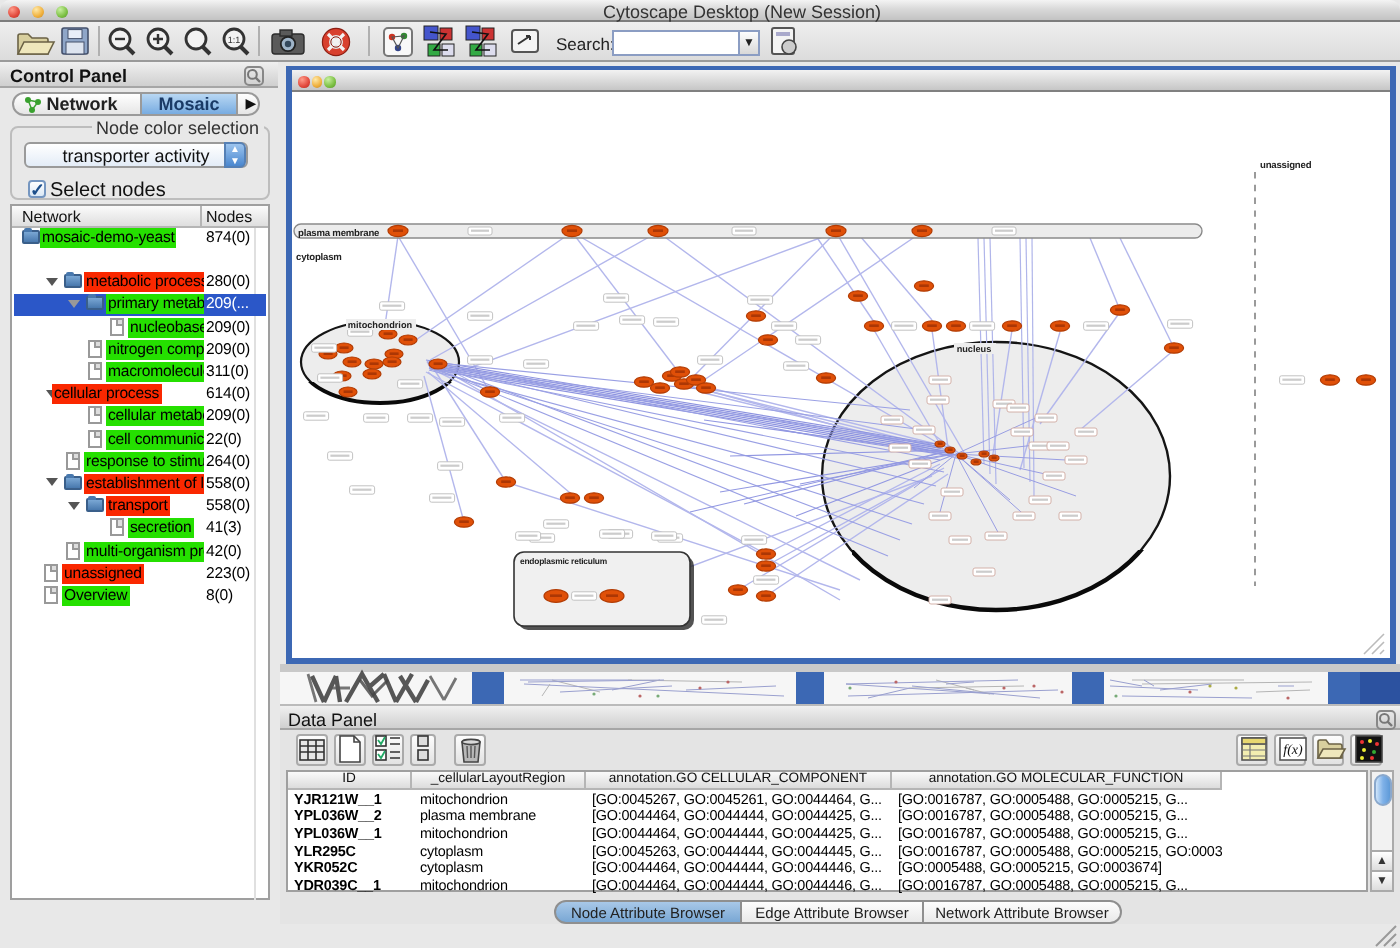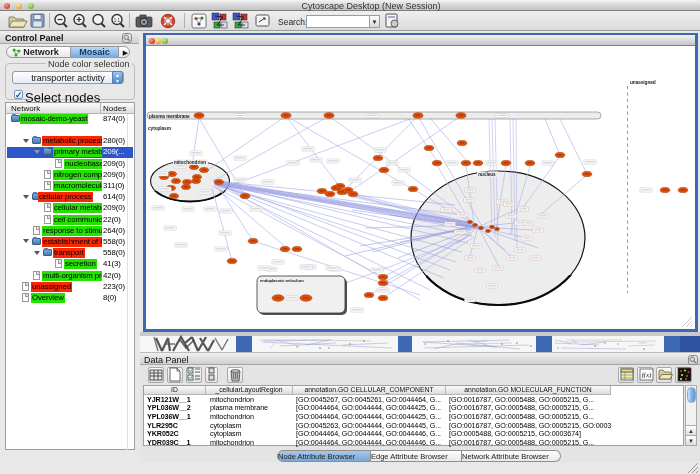--- a/index.html
+++ b/index.html
@@ -28,21 +28,21 @@
 #seg { left:6px; top:46px; width:124px; height:12px; border:1px solid #9a9a9a; border-radius:6px; background:linear-gradient(#fff,#e6e6e6); overflow:hidden; }
 #seg .net { position:absolute; left:0; top:0; width:63px; height:12px; font-size:9px; font-weight:bold; color:#222; text-align:center; line-height:11px; }
 #seg .mos { position:absolute; left:63px; top:0; width:49px; height:12px; background:linear-gradient(#b8d7f3,#6ba3dd); border-left:1px solid #9a9a9a; border-right:1px solid #9a9a9a; font-size:9px; font-weight:bold; color:#1a3a66; text-align:center; line-height:11px; }
 #seg .arr { position:absolute; left:113px; top:0; width:11px; height:12px; font-size:7px; color:#111; text-align:center; line-height:12px; }
 
 #grp { left:5px; top:63px; width:130px; height:37px; border:1px solid #bdbdbd; border-radius:4px; }
 #grp-lbl { left:10px; top:59px; background:#e8e8e8; padding:0 2px; font-size:9px; color:#333;margin-left:36px; }
 #combo { left:12px; top:71px; width:112px; height:13px; background:linear-gradient(#fff,#e3ecf7); border:1px solid #9a9a9a; border-radius:3px; font-size:9px; color:#111; text-align:center; line-height:12px; }
 #combo .step { position:absolute; right:0px; top:-1px; width:11px; height:13px; border-radius:0 3px 3px 0; background:linear-gradient(#9cc4ee,#4a87cf); border:1px solid #5580b5; color:#fff; font-size:5px; line-height:6px; text-align:center; }
 #chk { left:14px; top:90px; width:9px; height:9px; background:linear-gradient(#fff,#dce9f6); border:1px solid #7596c0; border-radius:2px; color:#1d4f8b; font-size:9px; line-height:8px; font-weight:bold; text-align:center;}
-#chk-lbl { left:25px; top:90px; font-size:13px; color:#111; }
+#chk-lbl { left:25px; top:90px; font-size:10px; color:#111; }
 
 #tree { left:5px; top:102px; width:130px; height:348px; background:#fff; border:1px solid #9f9f9f; }
 #tree-hdr { position:absolute; left:0; top:0; width:128px; height:11px; background:linear-gradient(#fbfbfb,#dedede); border-bottom:1px solid #b5b5b5; }
 #tree-hdr .h1 { position:absolute; left:5px; top:1px; font-size:8px; color:#111; }
 #tree-hdr .h2 { position:absolute; left:97px; top:1px; font-size:8px; color:#111; }
 #tree-hdr .dv { position:absolute; left:94px; top:0; width:1px; height:11px; background:#b5b5b5; }
 #tree-vline { position:absolute; left:121px; top:11px; width:1px; height:336px; background:#e0e0e0; }
 .trow { position:absolute; left:1px; width:103px; height:11.2px; }
 .trow.sel { background:#2b57c8; left:1px; width:126px; }
 .tlabel { position:absolute; top:0.5px; height:10px; font-size:7.8px; letter-spacing:-0.1px; line-height:10px; color:#000; white-space:nowrap; overflow:hidden; }
@@ -68,21 +68,21 @@
 #dp-title { left:140px; top:352px; width:560px; height:13px; background:linear-gradient(#f0f0f0,#cfcfcf); border-bottom:1px solid #a6a6a6; border-top:1px solid #bbb; }
 #dp-body { left:140px; top:365px; width:560px; height:97px; background:#e4e4e4; }
 .dbtn { position:absolute; width:16px; height:16px; background:linear-gradient(#fdfdfd,#e2e2e2); border:1px solid #aaa; border-radius:2px; }
 #dtable { position:absolute; left:3px; top:20px; width:541px; height:61px; background:#fff; border:1px solid #9f9f9f; }
 .dh { position:absolute; top:0; height:8.5px; background:linear-gradient(#fafafa,#dcdcdc); border-right:1px solid #b5b5b5; border-bottom:1px solid #b5b5b5; font-size:6.8px; color:#111; text-align:center; line-height:8px; overflow:hidden; }
 .dc { position:absolute; height:8.7px; font-size:7.2px; letter-spacing:-0.1px; line-height:8.7px; color:#000; white-space:nowrap; overflow:hidden; }
 #vsb { position:absolute; left:545px; top:20px; width:12px; height:61px; background:#f2f2f2; border:1px solid #aaa; }
 #vsb .thumb { position:absolute; left:0.5px; top:1px; width:9px; height:16px; border-radius:5px; background:linear-gradient(90deg,#cfe5fa,#7fb1e8 50%,#5e9ad8); border:1px solid #8aa8cc; }
 #vsb .ab { position:absolute; left:0; width:10px; height:10px; font-size:6px; color:#333; text-align:center; line-height:10px; background:linear-gradient(#fff,#ddd); border-top:1px solid #aaa; }
 
-.btab { position:absolute; top:450px; height:12px; border:1px solid #8f8f8f; background:linear-gradient(#fdfdfd,#e9e9e9); font-size:7.5px; color:#222; line-height:11px; }
+.btab { position:absolute; top:450px; height:12px; border:1px solid #8f8f8f; background:linear-gradient(#fdfdfd,#e9e9e9); font-size:7.5px; color:#222; text-align:center; line-height:11px; }
 .btab.sel { background:linear-gradient(#a8c8e8,#79a7d4); }
 svg { position:absolute; }
 </style>
 </head>
 <body>
 <div id="app">
 
 <div id="titlebar" class="abs">
   <div class="tl" style="left:4px; background:radial-gradient(circle at 35% 30%,#ff9c8a,#e2493c 60%,#b03026);"></div>
   <div class="tl" style="left:16px; background:radial-gradient(circle at 35% 30%,#ffe9a8,#f0b03c 60%,#c2882a);"></div>
@@ -231,21 +231,21 @@
         <div class="tcount" style="">209(0)</div>
       </div>
 <div class="trow" style="top:77.4px;">
         <div class="file" style="left:37px;"></div>
         <div class="tlabel green" style="left:46px;max-width:49px;padding:0 1px;">macromolecule</div>
         <div class="tcount" style="">311(0)</div>
       </div>
 <div class="trow" style="top:88.6px;">
         <div class="tarr" style="left:16px;border-top-color:#555;"></div>
         <div class="fold" style="left:25px;"></div>
-        <div class="tlabel red" style="left:31px;max-width:60px;padding:0 1px;">cellular process</div>
+        <div class="tlabel red" style="left:19px;max-width:60px;padding:0 1px;">cellular process</div>
         <div class="tcount" style="">614(0)</div>
       </div>
 <div class="trow" style="top:99.8px;">
         <div class="file" style="left:37px;"></div>
         <div class="tlabel green" style="left:46px;max-width:49px;padding:0 1px;">cellular metabol</div>
         <div class="tcount" style="">209(0)</div>
       </div>
 <div class="trow" style="top:111.0px;">
         <div class="file" style="left:37px;"></div>
         <div class="tlabel green" style="left:46px;max-width:49px;padding:0 1px;">cell communicat</div>

